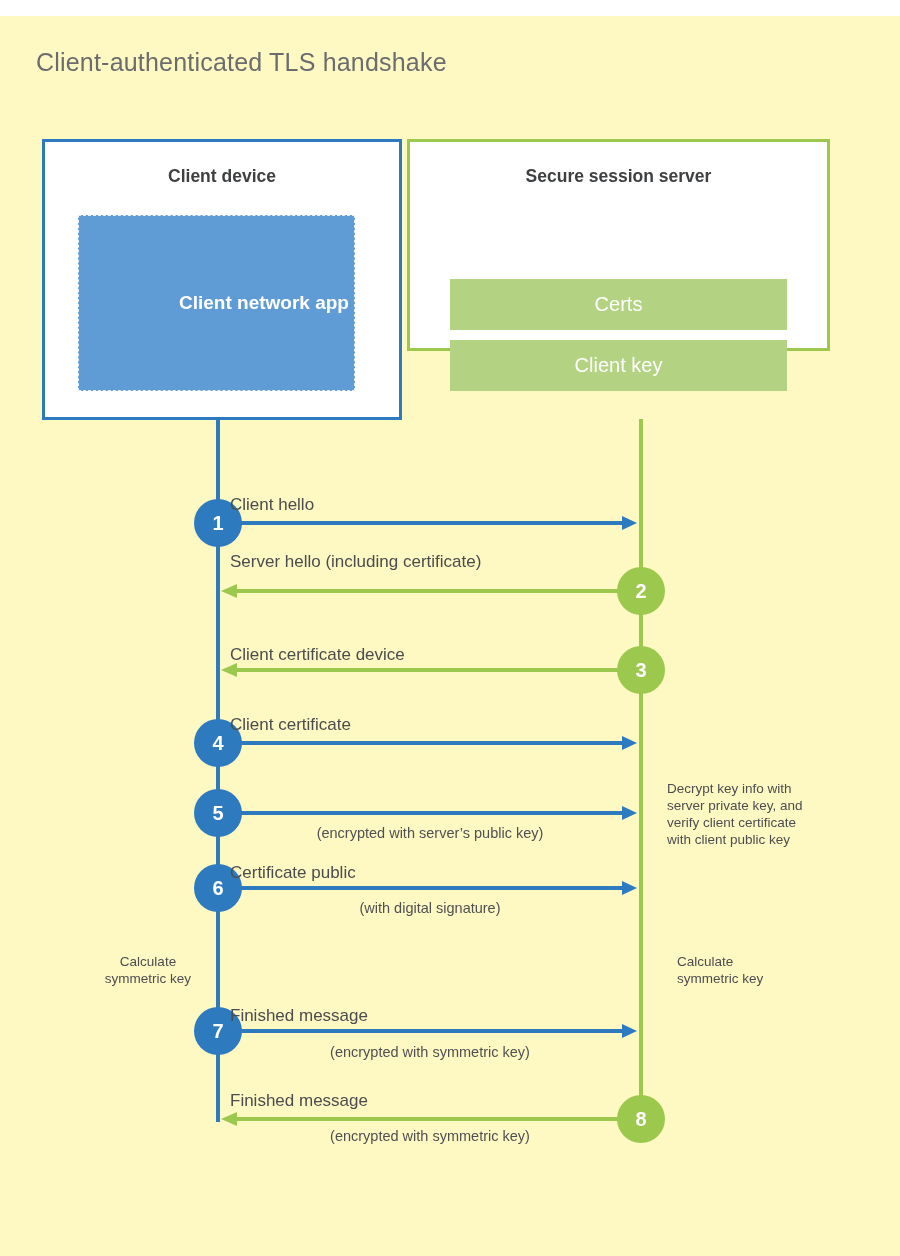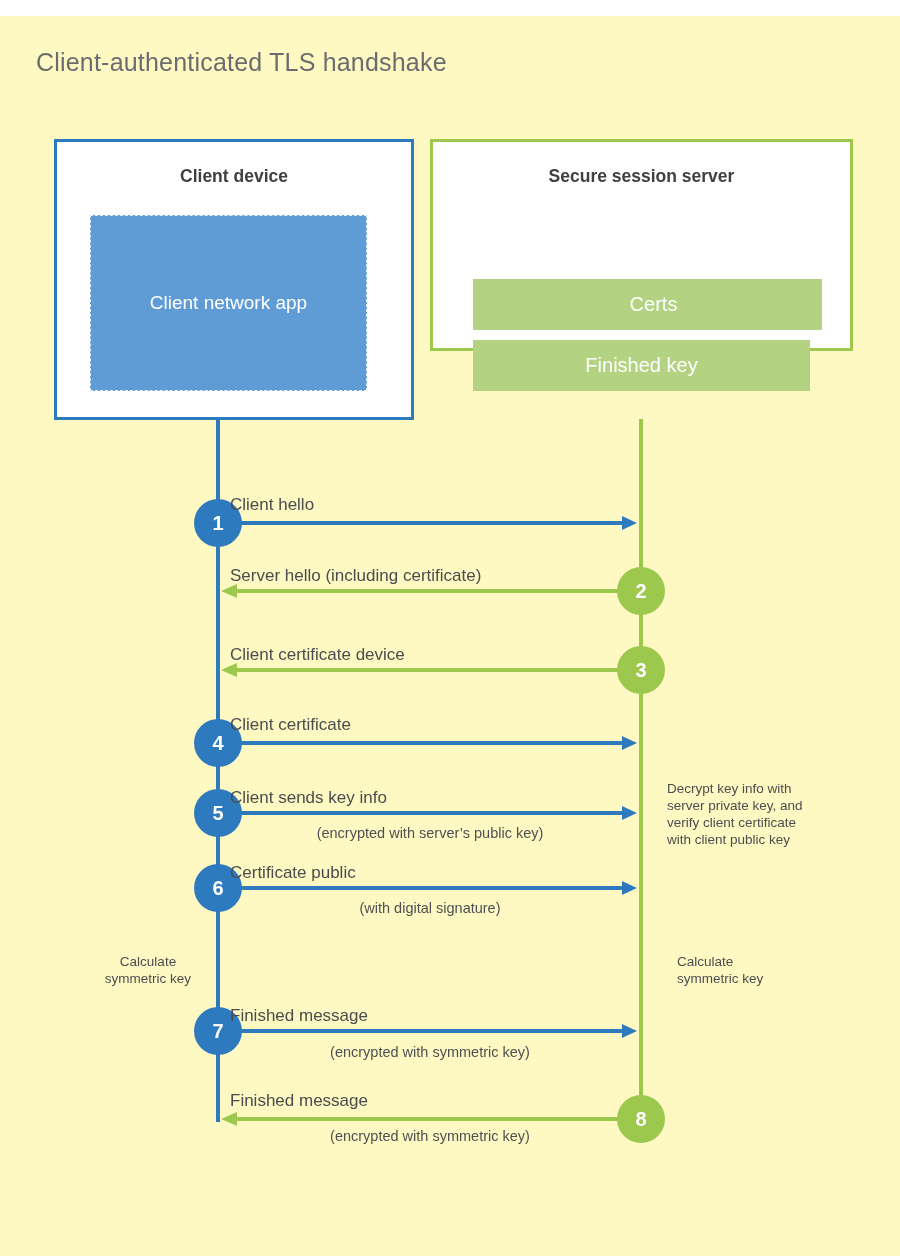--- a/index.html
+++ b/index.html
@@ -4,31 +4,31 @@
 <style>
   html,body{margin:0;padding:0;background:#ffffff;}
   body{font-family:"Liberation Sans","DejaVu Sans",sans-serif;}
   #canvas{position:relative;width:900px;height:1256px;background:#fef9c3;overflow:hidden;margin-top:16px;}
 
   .page-title{position:absolute;left:36px;top:32px;font-size:25px;font-weight:normal;
     color:#6b6c6e;letter-spacing:.2px;margin:0;}
 
   
   .actor-box{position:absolute;top:123px;box-sizing:border-box;background:#fff;z-index:2;}
-  .client-box{left:54px;width:360px;height:281px;border:3px solid #2e7abf;}
-  .server-box{left:430px;width:423px;height:212px;border:3px solid #9cc84d;}
+  .client-box{left:42px;width:360px;height:281px;border:3px solid #2e7abf;}
+  .server-box{left:407px;width:423px;height:212px;border:3px solid #9cc84d;}
   .actor-title{margin:0;padding-top:24px;text-align:center;font-size:17.5px;font-weight:bold;color:#3f4042;}
 
   .client-app{position:absolute;left:33px;top:73px;width:277px;height:176px;background:#5f9cd6;
-    border:1px dashed rgba(255,255,255,.85);box-sizing:border-box;display:flex;align-items:center;justify-content:center;}
+    border:1px dashed rgba(255,255,255,.85);box-sizing:border-box;display:flex;align-items:center;justify-content:flex-end;font-weight:bold;}
   .client-app-label{width:180px;text-align:center;color:#ffffff;font-size:19px;line-height:26px;}
 
   .server-bar{position:absolute;left:40px;width:337px;height:51px;background:#b3d382;
     color:#ffffff;font-size:20px;text-align:center;line-height:51px;}
-  .bar-1{top:73px;} .bar-2{top:137px;padding-left:12px;} .bar-3{top:198px;}
+  .bar-1{top:73px;} .bar-2{top:137px;} .bar-3{top:198px;}
 
   
   .seq-svg{position:absolute;left:0;top:0;z-index:1;}
   .step-num{font-family:"Liberation Sans","DejaVu Sans",sans-serif;font-size:20px;font-weight:bold;}
 
   
   .msg{position:absolute;left:230px;width:400px;text-align:left;font-size:17px;
     line-height:22px;color:#4b4c4e;z-index:3;}
   .sub{position:absolute;left:230px;width:400px;text-align:center;font-size:14.5px;
     line-height:18px;color:#4f5052;z-index:3;}
@@ -50,21 +50,21 @@
   <div class="actor-box client-box">
     <h2 class="actor-title">Client device</h2>
     <div class="client-app">
       <div class="client-app-label">Client network app</div>
     </div>
   </div>
 
   <div class="actor-box server-box">
     <h2 class="actor-title">Secure session server</h2>
     <div class="server-bar bar-2">Certs</div>
-    <div class="server-bar bar-3">Finished key</div>
+    <div class="server-bar bar-3">Client key</div>
   </div>
 
   <svg class="seq-svg" width="900" height="1256" viewBox="0 0 900 1256">
 
     <line x1="218" y1="404" x2="218" y2="1106" stroke-width="4" stroke="#2e7abf"></line>
     <line x1="641" y1="403" x2="641" y2="1103" stroke-width="4" stroke="#9cc84d"></line>
 
     <g>
       <line x1="218" y1="507" x2="622" y2="507" stroke-width="4" stroke="#2e7abf"></line>
       <polygon points="622,500 622,514 637,507" fill="#2e7abf"></polygon>
@@ -133,24 +133,23 @@
       <circle cx="218" cy="1015" r="24" fill="#2e7abf"></circle>
       <text class="step-num" x="218" y="1022" text-anchor="middle" fill="#ffffff">7</text>
     </g>
     <g>
       <circle cx="641" cy="1103" r="24" fill="#9cc84d"></circle>
       <text class="step-num" x="641" y="1110" text-anchor="middle" fill="#ffffff">8</text>
     </g>
   </svg>
 
   <div class="msg" style="top:478px">Client hello</div>
-  <div class="msg" style="top:549px">Server hello (including certificate)</div>
+  <div class="msg" style="top:535px">Server hello (including certificate)</div>
   <div class="msg" style="top:628px">Client certificate device</div>
   <div class="msg" style="top:698px">Client certificate</div>
-  <div class="msg" style="top:771px">Client sends key info</div>
   <div class="sub" style="top:808px">(encrypted with server’s public key)</div>
   <div class="msg" style="top:846px">Certificate public</div>
   <div class="sub" style="top:883px">(with digital signature)</div>
   <div class="msg" style="top:989px">Finished message</div>
   <div class="sub" style="top:1027px">(encrypted with symmetric key)</div>
   <div class="msg" style="top:1074px">Finished message</div>
   <div class="sub" style="top:1111px">(encrypted with symmetric key)</div>
 
   <div class="note note-decrypt">Decrypt key info with
 server private key, and

